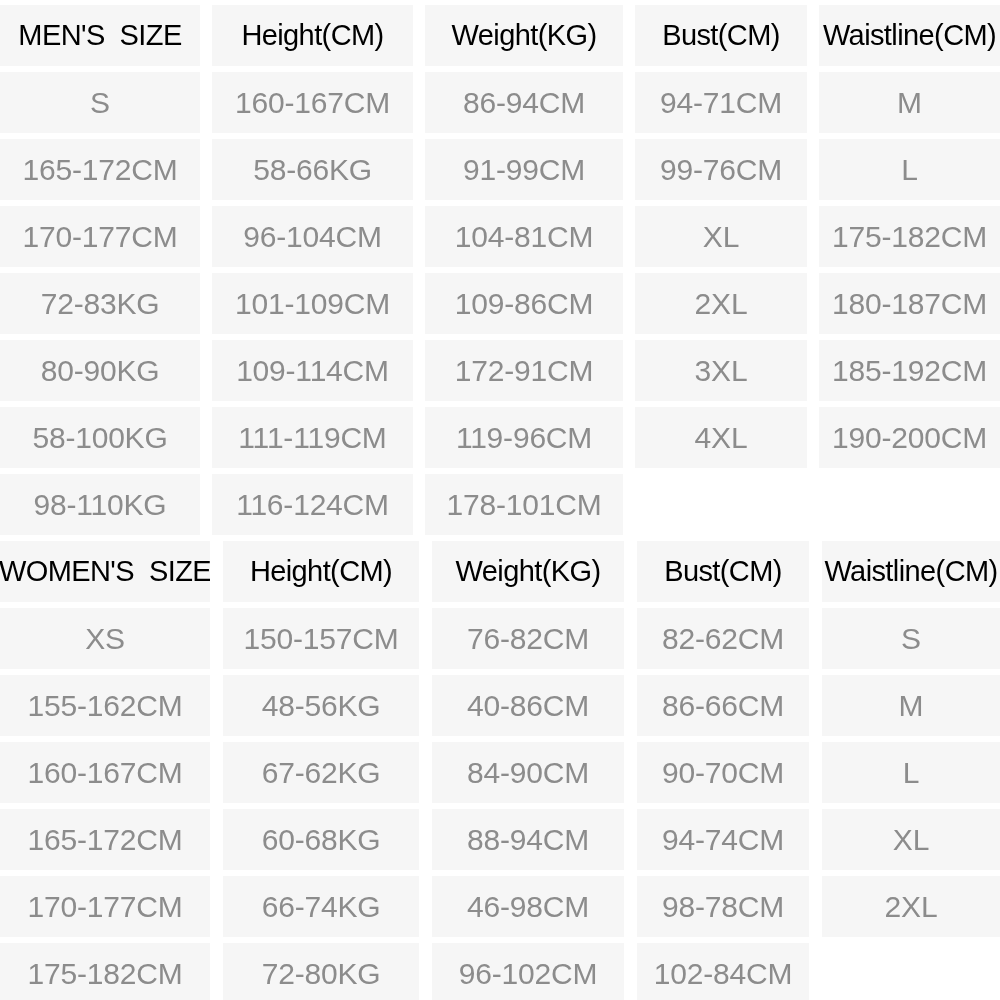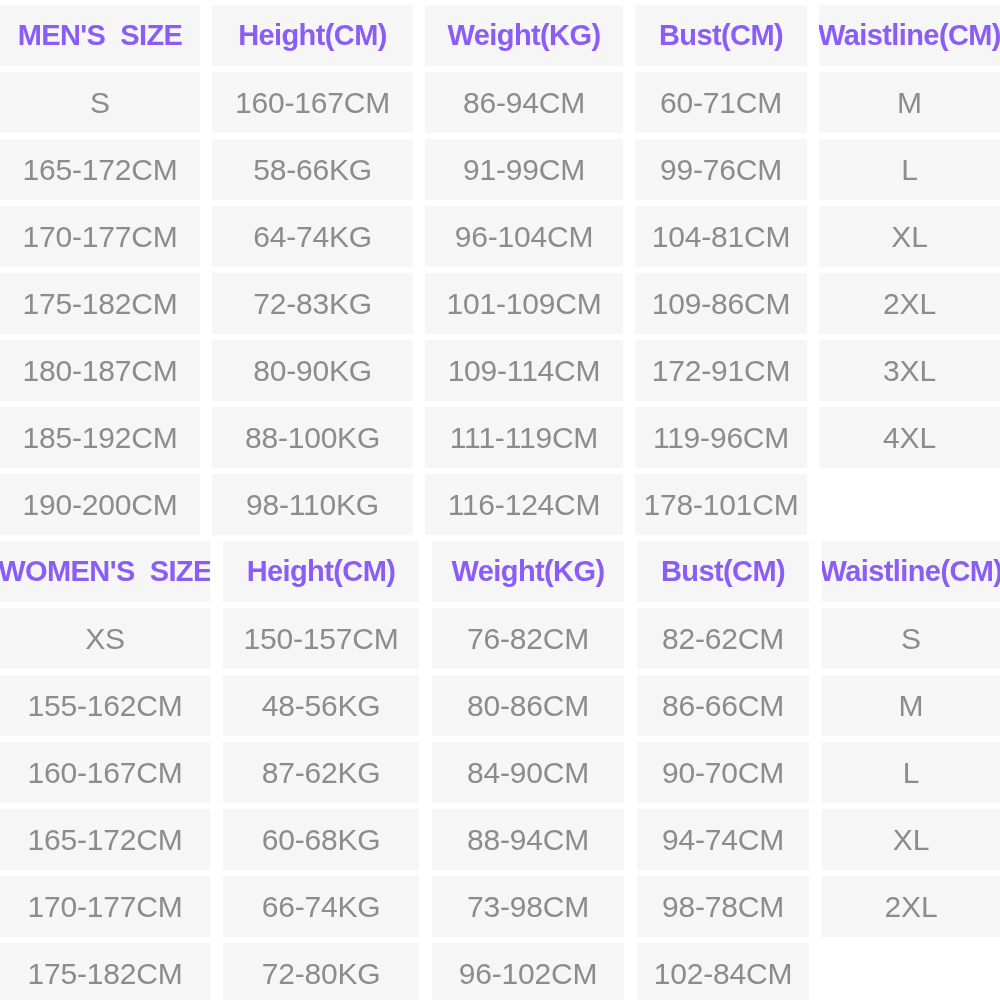--- a/index.html
+++ b/index.html
@@ -38,69 +38,68 @@
     align-items: center;
     justify-content: center;
     font-size: 30px;
     color: #8c8c8c;
     white-space: pre;
     letter-spacing: -0.2px;
     overflow: hidden;
   }
   .cell.header {
     font-size: 29px;
-    font-weight: 700;
-    color: #8b5cf6;
+    font-weight: 400;
+    color: #000000;
     letter-spacing: -0.6px;
   }
 </style>
 </head>
 <body>
 
 <div class="page">
 
   <section class="grid mens">
     <div class="cell header">MEN'S  SIZE</div>
     <div class="cell header">Height(CM)</div>
     <div class="cell header">Weight(KG)</div>
     <div class="cell header">Bust(CM)</div>
     <div class="cell header">Waistline(CM)</div>
 
     <div class="cell">S</div>
     <div class="cell">160-167CM</div>
     <div class="cell">86-94CM</div>
-    <div class="cell">60-71CM</div>
+    <div class="cell">94-71CM</div>
 
     <div class="cell">M</div>
     <div class="cell">165-172CM</div>
     <div class="cell">58-66KG</div>
     <div class="cell">91-99CM</div>
     <div class="cell">99-76CM</div>
 
     <div class="cell">L</div>
     <div class="cell">170-177CM</div>
-    <div class="cell">64-74KG</div>
     <div class="cell">96-104CM</div>
     <div class="cell">104-81CM</div>
 
     <div class="cell">XL</div>
     <div class="cell">175-182CM</div>
     <div class="cell">72-83KG</div>
     <div class="cell">101-109CM</div>
     <div class="cell">109-86CM</div>
 
     <div class="cell">2XL</div>
     <div class="cell">180-187CM</div>
     <div class="cell">80-90KG</div>
     <div class="cell">109-114CM</div>
     <div class="cell">172-91CM</div>
 
     <div class="cell">3XL</div>
     <div class="cell">185-192CM</div>
-    <div class="cell">88-100KG</div>
+    <div class="cell">58-100KG</div>
     <div class="cell">111-119CM</div>
     <div class="cell">119-96CM</div>
 
     <div class="cell">4XL</div>
     <div class="cell">190-200CM</div>
     <div class="cell">98-110KG</div>
     <div class="cell">116-124CM</div>
     <div class="cell">178-101CM</div>
   </section>
 
@@ -112,39 +111,39 @@
     <div class="cell header">Waistline(CM)</div>
 
     <div class="cell">XS</div>
     <div class="cell">150-157CM</div>
     <div class="cell">76-82CM</div>
     <div class="cell">82-62CM</div>
 
     <div class="cell">S</div>
     <div class="cell">155-162CM</div>
     <div class="cell">48-56KG</div>
-    <div class="cell">80-86CM</div>
+    <div class="cell">40-86CM</div>
     <div class="cell">86-66CM</div>
 
     <div class="cell">M</div>
     <div class="cell">160-167CM</div>
-    <div class="cell">87-62KG</div>
+    <div class="cell">67-62KG</div>
     <div class="cell">84-90CM</div>
     <div class="cell">90-70CM</div>
 
     <div class="cell">L</div>
     <div class="cell">165-172CM</div>
     <div class="cell">60-68KG</div>
     <div class="cell">88-94CM</div>
     <div class="cell">94-74CM</div>
 
     <div class="cell">XL</div>
     <div class="cell">170-177CM</div>
     <div class="cell">66-74KG</div>
-    <div class="cell">73-98CM</div>
+    <div class="cell">46-98CM</div>
     <div class="cell">98-78CM</div>
 
     <div class="cell">2XL</div>
     <div class="cell">175-182CM</div>
     <div class="cell">72-80KG</div>
     <div class="cell">96-102CM</div>
     <div class="cell">102-84CM</div>
   </section>
 
 </div>

